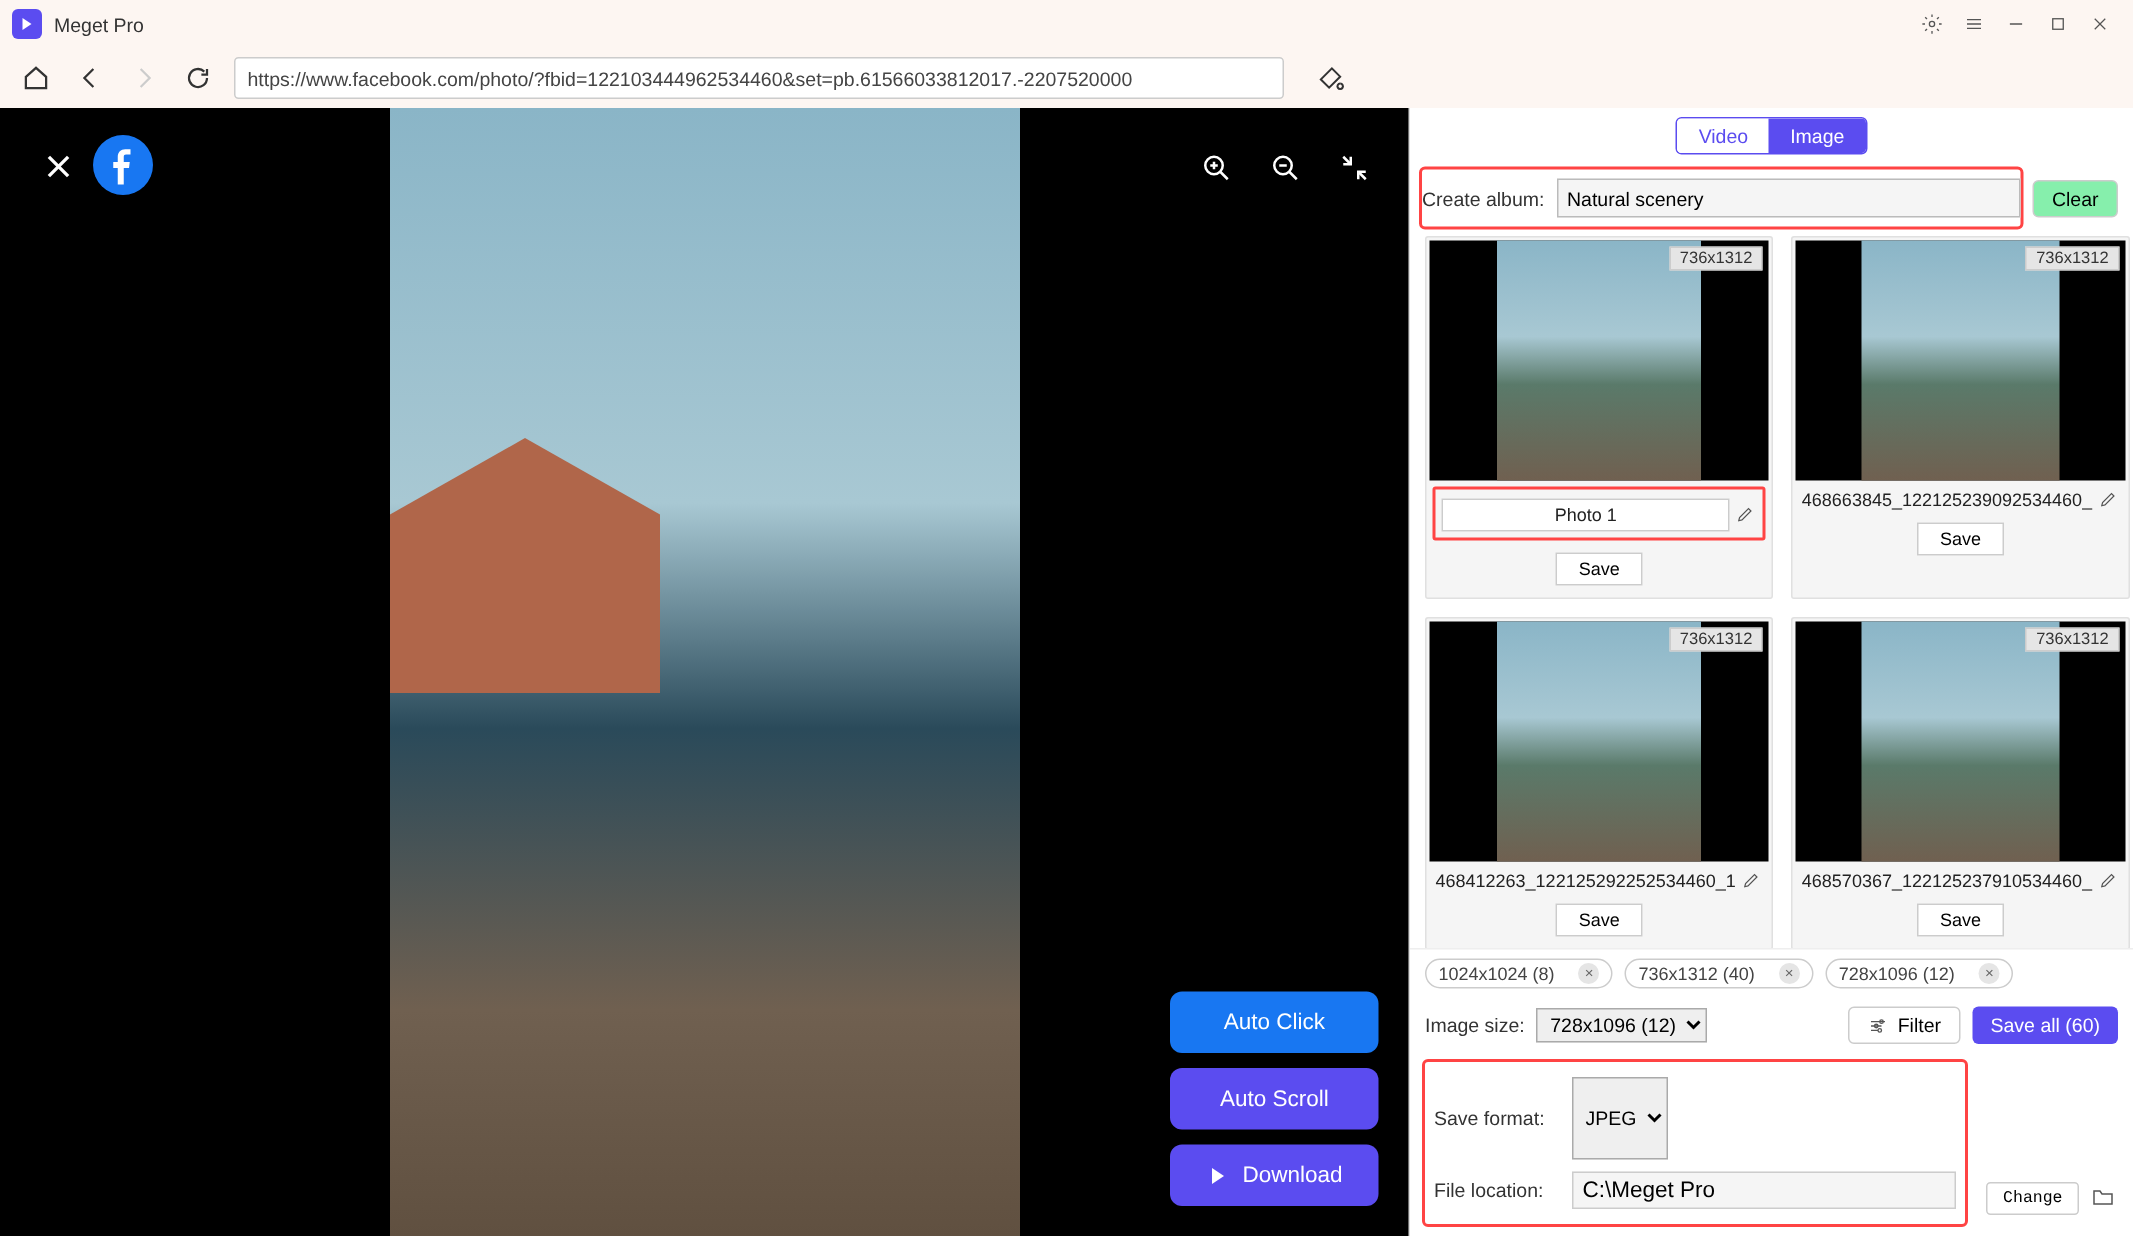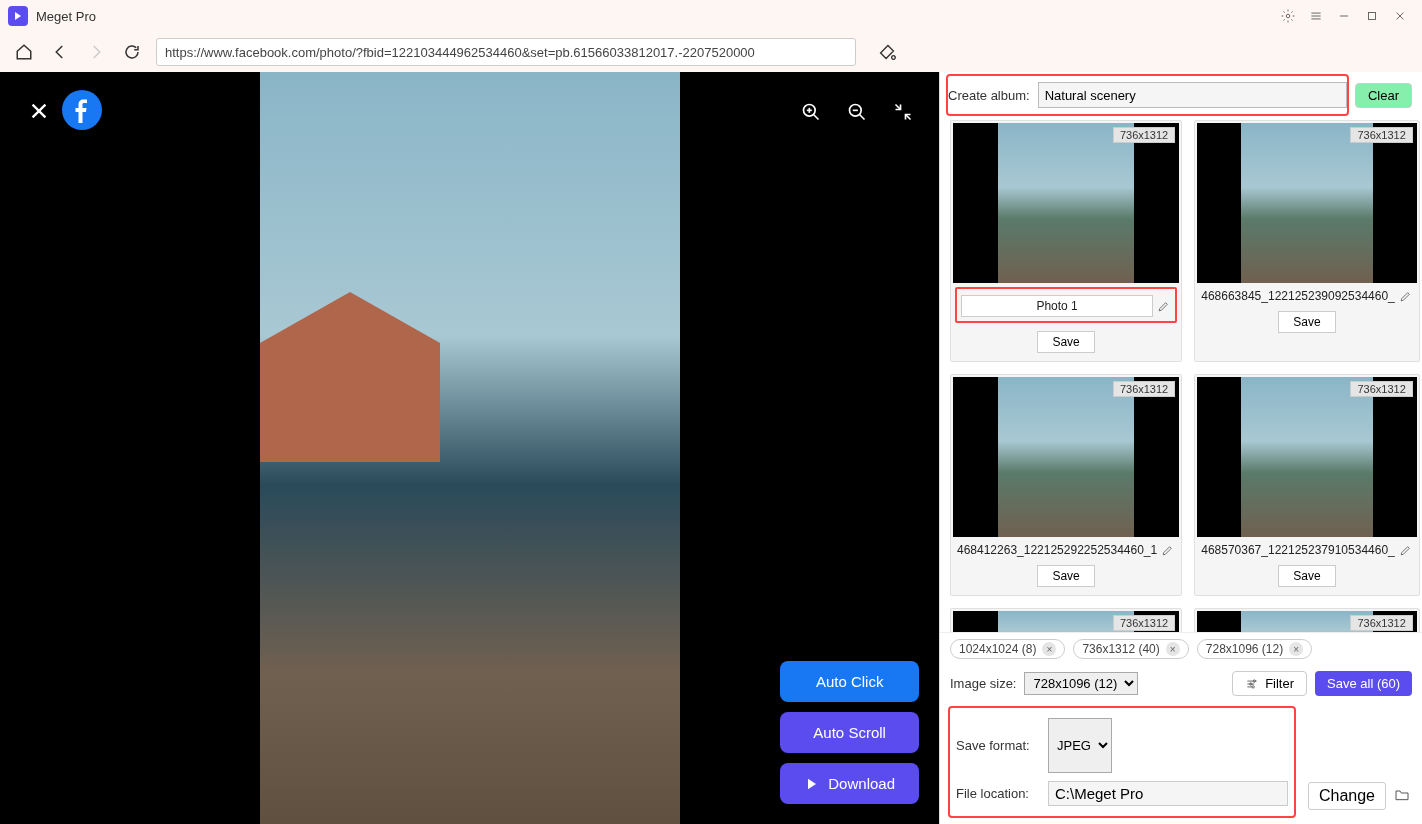--- a/index.html
+++ b/index.html
@@ -66,37 +66,37 @@
 .thumb-name-row { display: flex; align-items: center; gap: 4px; padding: 6px 4px 4px 4px; }
 .thumb-name-row.highlight { border: 2px solid #f44; border-radius: 2px; margin: 4px 2px;}
 .thumb-name { flex: 1; font-size: 12px; color: #222; text-align: center; overflow: hidden; white-space: nowrap; text-overflow: ellipsis; }
 .thumb-name.boxed { border: 1px solid #ccc; background: white; padding: 3px 4px; }
 .thumb-name-row .edit-icon { width: 14px; height: 14px; cursor: pointer; flex-shrink: 0;}
 .thumb-name-row .edit-icon svg { width: 13px; height: 13px; stroke: #555; fill: none; stroke-width: 1.5; }
 .thumb-save { align-self: center; margin: 4px 0 6px 0; border: 1px solid #ccc; background: white; font-size: 12px; padding: 3px 14px; cursor: pointer; }
 
 
 .chip-row { padding: 6px 10px; display: flex; gap: 8px; flex-wrap: wrap; border-top: 1px solid #eee; }
-.chip { border: 1px solid #ccc; border-radius: 12px; padding: 2px 8px; font-size: 12px; color: #444; display: flex; align-items: center; gap: 6px; cursor: pointer; }
+.chip { border: 1px solid #ccc; border-radius: 12px; padding: 2px 8px; font-size: 12px; color: #444; display: flex; align-items: center; gap: 16px; cursor: pointer; }
 .chip .chip-x { background: #e5e5e5; border-radius: 50%; width: 14px; height: 14px; display: flex; align-items: center; justify-content: center; font-size: 10px; color: #666; }
 
 .control-row { display: flex; align-items: center; padding: 6px 10px; gap: 8px; }
 .control-row label { font-size: 13px; color: #333; }
 .control-row select { border: 1px solid #aaa; font-size: 13px; padding: 2px 4px; }
 .filter-btn { margin-left: auto; border: 1px solid #ccc; border-radius: 4px; background: white; padding: 4px 12px; font-size: 13px; cursor: pointer; display: flex; align-items: center; gap: 6px;}
 .filter-btn svg { width: 14px; height: 14px; stroke: #555; fill: none; stroke-width: 1.5; }
 .saveall-btn { border: none; background: #5b4cf0; color: white; border-radius: 4px; padding: 5px 12px; font-size: 13px; cursor: pointer; }
 
 .bottom-section { border: 2px solid #f44; border-radius: 4px; margin: 4px 8px 6px 8px; padding: 6px 6px; }
 .bottom-row { display: flex; align-items: center; gap: 8px; padding: 4px 0; }
 .bottom-row label { font-size: 13px; color: #333; width: 84px; }
 .bottom-row select { border: 1px solid #aaa; font-size: 13px; padding: 18px 4px; }
 .bottom-row input { flex: 1; border: 1px solid #ccc; background: #f5f5f5; padding: 3px 6px; font-size: 15px; }
 .loc-row { display: flex; align-items: center; padding: 4px 10px 6px 10px; gap: 8px; }
-.change-btn { border: 1px solid #ccc; background: white; padding: 4px 10px; font-size: 16px; cursor: pointer; border-radius: 3px;}
+.change-btn { border: 1px solid #ccc; background: white; padding: 4px 10px; font-size: 11px; cursor: pointer; border-radius: 3px; font-family: Liberation Mono, monospace;}
 .folder-icon { width: 18px; height: 18px; }
 .folder-icon svg { width: 16px; height: 16px; stroke: #555; fill: none; stroke-width: 1.5;}
 
 .bottom-controls-flex { display: flex; align-items: flex-end; }
 .bottom-section-wrap { flex: 1; }
 </style>
 </head>
 <body>
 
 <div class="titlebar">
@@ -206,20 +206,26 @@
       <button class="btn purple">
         <svg viewBox="0 0 24 24">
             <path d="M6 4 L18 12 L6 20 Z"></path>
           </svg>
         <span>Download</span>
       </button>
     </div>
   </div>
 
   <div class="panel">
+    <div class="panel-top">
+      <div class="tab-group">
+        <div class="tab">Video</div>
+        <div class="tab active">Image</div>
+      </div>
+    </div>
 
     <div class="album-header">
       <div class="album-row highlight" style="flex:1;">
         <label>Create album:</label>
         <input type="text" value="Natural scenery" style="">
       </div>
       <button class="clear-btn">Clear</button>
     </div>
 
     <div class="thumb-scroll">

